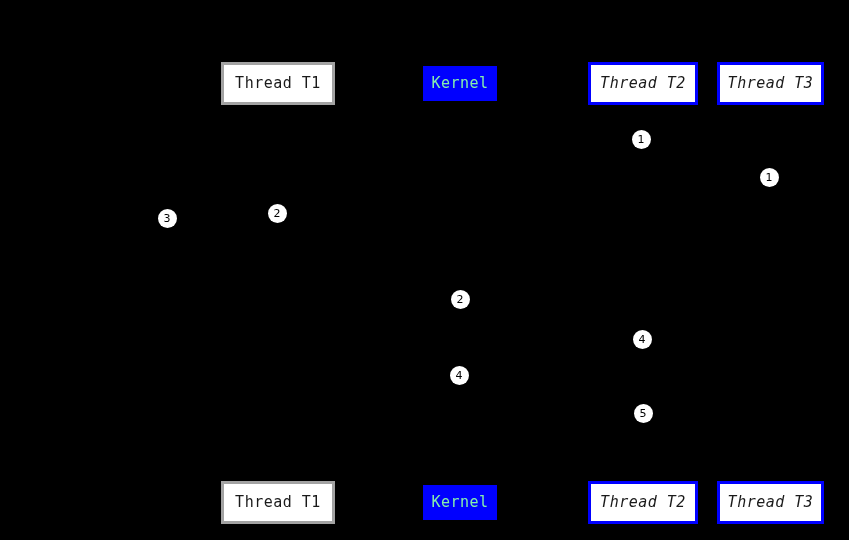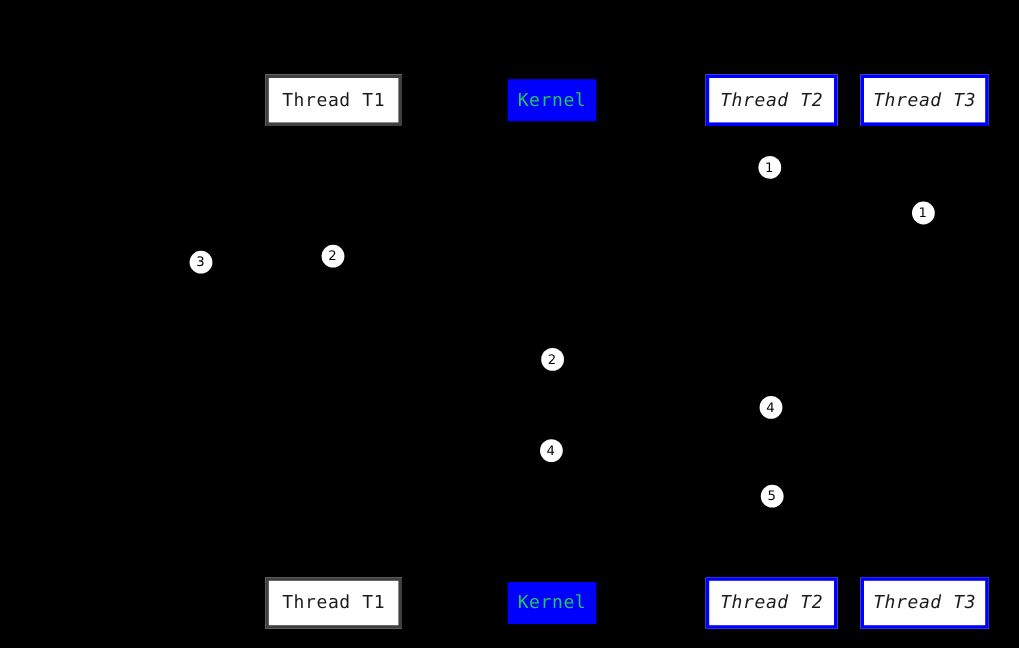--- a/index.html
+++ b/index.html
@@ -34,33 +34,33 @@
     align-items: center;
     justify-content: center;
     font-family: "DejaVu Sans Mono", monospace;
     font-size: 15px;
     letter-spacing: 0.5px;
     white-space: nowrap;
     line-height: 1;
   }
   .actor-box.style-red {
     background: #ffffff;
-    border: 3px solid #404040;
+    border: 3px solid #a3a3a3;
     color: #1a1a1a;
   }
   .actor-box.style-blue-outline {
     background: #ffffff;
     border: 3px solid #0000ff;
     color: #1a1a1a;
     font-style: italic;
   }
   .actor-box.style-blue-fill {
     background: #0000ff;
     border: 0 solid #0000ff;
-    color: #22c55e;
+    color: #86efac;
   }
 
   
   .step-badge {
     position: absolute;
     width: 19px;
     height: 19px;
     border-radius: 50%;
     background: #ffffff;
     color: #000000;

